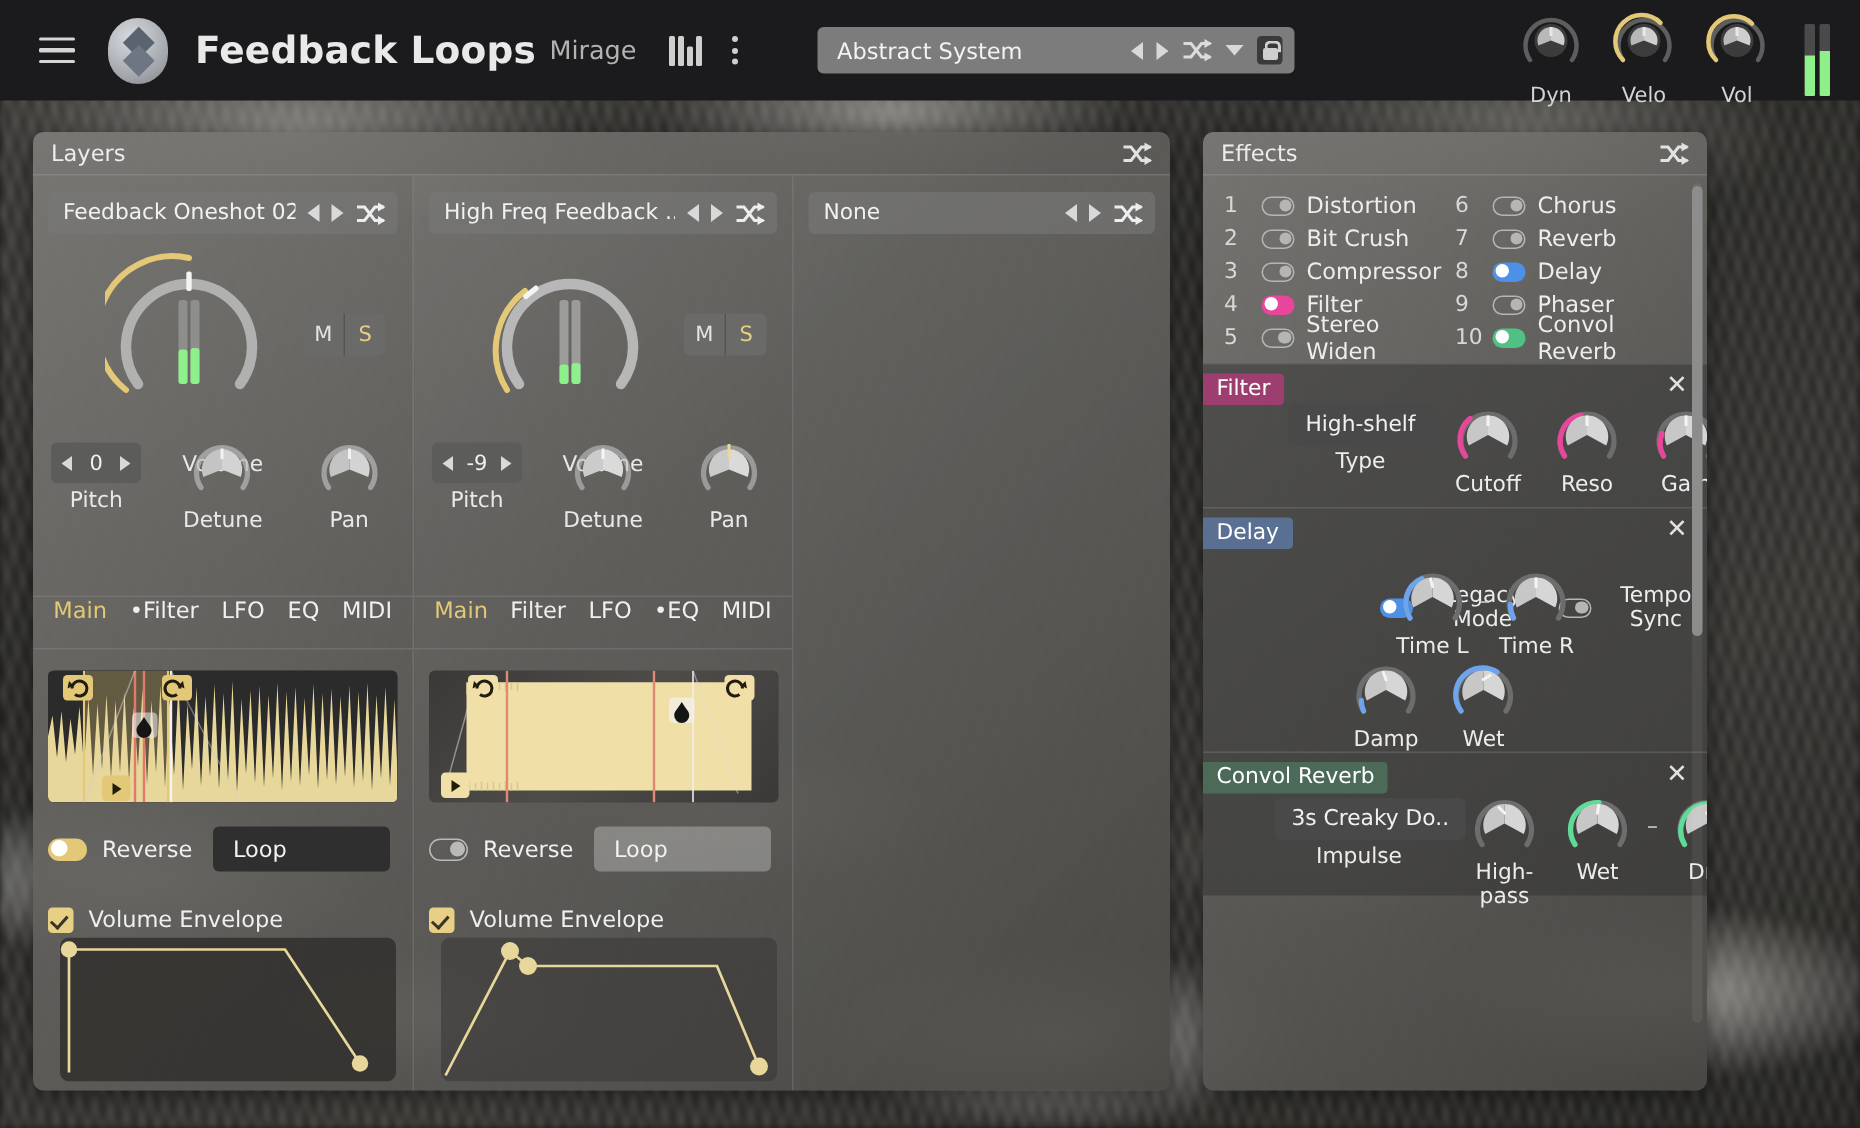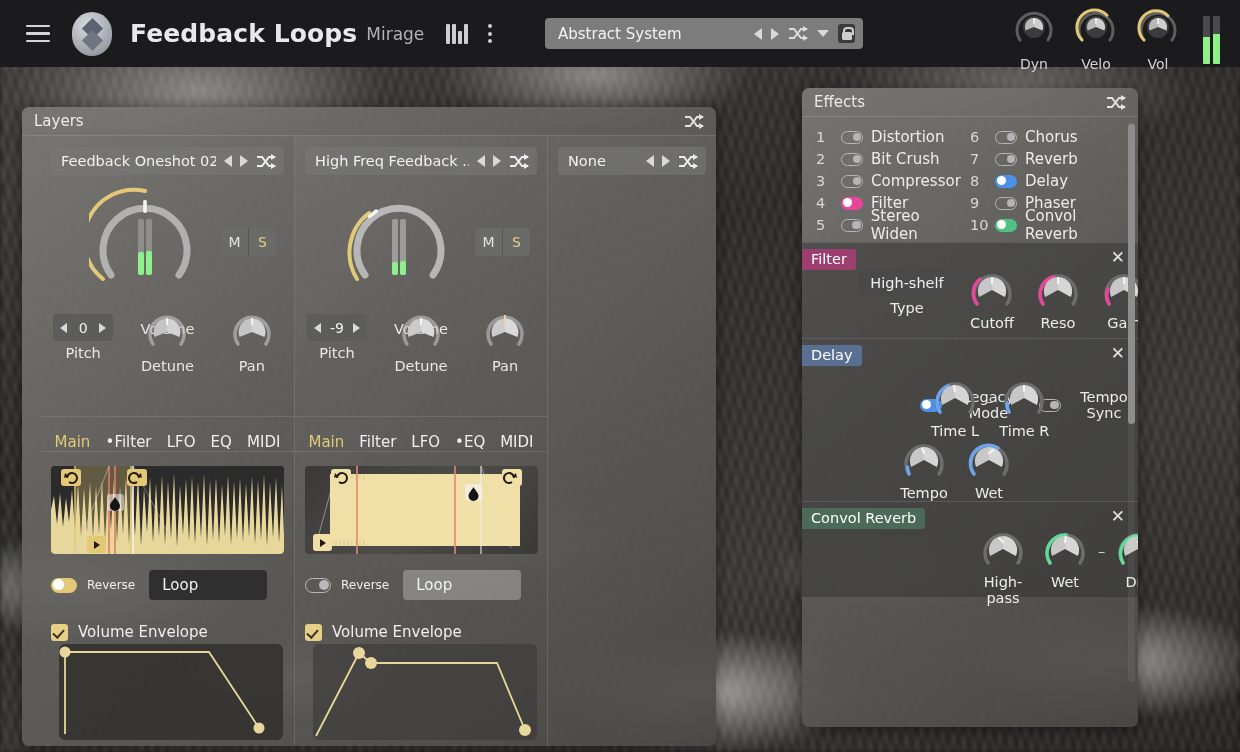--- a/index.html
+++ b/index.html
@@ -99,22 +99,22 @@
   }
   .panel-head {
     height:29px; display:flex; align-items:center; justify-content:space-between;
     padding:0 12px; border-bottom:1px solid rgba(160,160,160,.35);
   }
   .panel-head .t { color:#ececec; font-size:15px; }
 
   .shuffle { width:20px;height:15px; cursor:pointer; }
 
   
-  #layers { left:22px; top:88px; width:694px; height:639px;margin-top:19px; }
-  #layers-body { display:flex; height:610px;padding-left:19px; }
+  #layers { left:22px; top:88px; width:758px; height:639px; }
+  #layers-body { display:flex; height:610px; }
   .layer { width:253px; position:relative; }
   .layer + .layer { border-left:1px solid rgba(150,150,150,.3); }
   .layer.dim { background: linear-gradient(135deg, rgba(255,255,255,.04), rgba(255,255,255,0)); }
 
   .lname {
     margin:11px 10px 0 10px; height:28px; border-radius:4px;
     background: rgba(120,120,120,.62);
     display:flex; align-items:center; padding:0 8px 0 10px; gap:8px;
   }
   .lname .txt { flex:1; color:#f1f1f1; font-size:14.5px; white-space:nowrap; overflow:hidden; }
@@ -133,34 +133,34 @@
   .pcell .cap { color:#e8e8e8; font-size:14.5px; margin-top:4px; }
   .stepper { width:60px; height:27px; margin:6px auto 0; background:#5c5c5a; border-radius:4px;
              display:flex; align-items:center; justify-content:space-between; padding:0 7px; }
   .stepper .v { color:#f0f0f0; font-size:14px; }
   .stepper .tri.l, .stepper .tri.r { border-width:5px; }
   .stepper .tri.l { border-right-width:7px; }
   .stepper .tri.r { border-left-width:7px; }
 
   .tabs { position:absolute; top:280px; left:0; right:0; height:36px;
           border-top:1px solid rgba(150,150,150,.3); border-bottom:1px solid rgba(150,150,150,.3);
-          display:flex; align-items:flex-end; justify-content:space-around; padding:0 6px;}
+          display:flex; align-items:flex-start; justify-content:space-around; padding:0 6px;}
   .tab { color:#efefef; font-size:15px; cursor:pointer; position:relative; white-space:nowrap;}
   .tab.active { color:#e3c877; }
   .tab .dot { color:#efefef; }
 
   .wave { position:absolute; top:330px; left:10px; width:233px; height:88px;
           background:#2b2b2b; border-radius:4px; overflow:hidden; }
 
   .revrow { position:absolute; top:432px; left:10px; right:10px; height:34px; display:flex; align-items:center; gap:10px;}
   .toggle { width:26px; height:15px; border-radius:8px; position:relative; cursor:pointer; flex:none;}
   .toggle.off { background:transparent; border:1.6px solid #b9b9b9; }
   .toggle.off::after{ content:""; position:absolute; right:1.5px; top:1.5px; width:10px;height:10px;border-radius:50%;background:#b9b9b9;}
   .toggle.on::after{ content:""; position:absolute; left:1.5px; top:1.5px; width:11px;height:11px;border-radius:50%;background:#fff;}
-  .revlbl { color:#efefef; font-size:12px; }
+  .revlbl { color:#efefef; font-size:15px; }
   .loopbtn { margin-left:4px; height:30px; flex:1; max-width:118px; border-radius:4px;
              display:flex; align-items:center; padding-left:13px; color:#f2f2f2; font-size:15px; cursor:pointer; }
 
   .envrow { position:absolute; top:478px; left:10px; right:10px; height:36px; display:flex; align-items:center; gap:10px;}
   .chk { width:17px;height:17px;border-radius:3px;background:#e8cf86; position:relative; flex:none; cursor:pointer;}
   .chk::after{ content:""; position:absolute; left:4px; top:3px; width:5px;height:9px;border:2px solid #3a3428;border-top:none;border-left:none;transform:rotate(42deg);}
   .envlbl { color:#efefef; font-size:15px; }
   .envgraph { position:absolute; top:508px; left:18px; width:224px; height:96px; border-radius:5px; }
 
   
@@ -714,40 +714,44 @@
       <div>
         <div>
           <svg width="50" height="42" viewBox="0 0 50 42">
             <path d="M10 35 A18 18 0 1 1 40 35" stroke="#6d6d6d" stroke-width="3.5" fill="none" stroke-linecap="round"></path>
             <path d="M10 35 A18 18 0 0 1 8.5 28" stroke="#6ea4ec" stroke-width="3.5" fill="none" stroke-linecap="round"></path>
             <path d="M25 8 A14 14 0 0 1 37.8 28 L25 21 Z" fill="#d6d6d6"></path>
             <path d="M25 8 A14 14 0 0 0 12.2 28 L25 21 Z" fill="#c7c7c7"></path>
             <rect x="24" y="8" width="2" height="7" fill="#f4f4f4" transform="rotate(-20 25 14)"></rect>
           </svg>
         </div>
-        <div class="knobcap">Tempo</div>
+        <div class="knobcap">Damp</div>
       </div>
       <div>
         <div>
           <svg width="50" height="42" viewBox="0 0 50 42">
             <path d="M10 35 A18 18 0 1 1 40 35" stroke="#6d6d6d" stroke-width="3.5" fill="none" stroke-linecap="round"></path>
             <path d="M10 35 A18 18 0 0 1 34 9" stroke="#6ea4ec" stroke-width="3.5" fill="none" stroke-linecap="round"></path>
             <path d="M25 8 A14 14 0 0 1 37.8 28 L25 21 Z" fill="#d6d6d6"></path>
             <path d="M25 8 A14 14 0 0 0 12.2 28 L25 21 Z" fill="#c7c7c7"></path>
             <rect x="24" y="8" width="2" height="7" fill="#f4f4f4" transform="rotate(58 25 14)"></rect>
           </svg>
         </div>
         <div class="knobcap">Wet</div>
       </div>
     </div>
   </div>
 
   <div class="fxmod" style="height:96px; background:rgba(48,48,48,.5)">
     <div class="fxtag" style="background:#4c6a58">Convol Reverb</div>
     <div class="closex">✕</div>
+    <div style="position:absolute; left:48px; top:30px; text-align:center; width:112px;">
+      <div class="selbtn">3s Creaky Do..</div>
+      <div class="knobcap" style="margin-top:3px">Impulse</div>
+    </div>
     <div style="position:absolute; left:172px; top:26px; display:flex; align-items:flex-start; gap:8px;">
       <div>
         <div>
           <svg width="58" height="42" viewBox="0 0 58 42">
             <path d="M14 35 A18 18 0 1 1 44 35" stroke="#6d6d6d" stroke-width="3.5" fill="none" stroke-linecap="round"></path>
             <path d="M29 8 A14 14 0 0 1 41.8 28 L29 21 Z" fill="#d6d6d6"></path>
             <path d="M29 8 A14 14 0 0 0 16.2 28 L29 21 Z" fill="#c7c7c7"></path>
             <rect x="28" y="8" width="2" height="7" fill="#f4f4f4" transform="rotate(-45 29 14)"></rect>
           </svg>
         </div>

